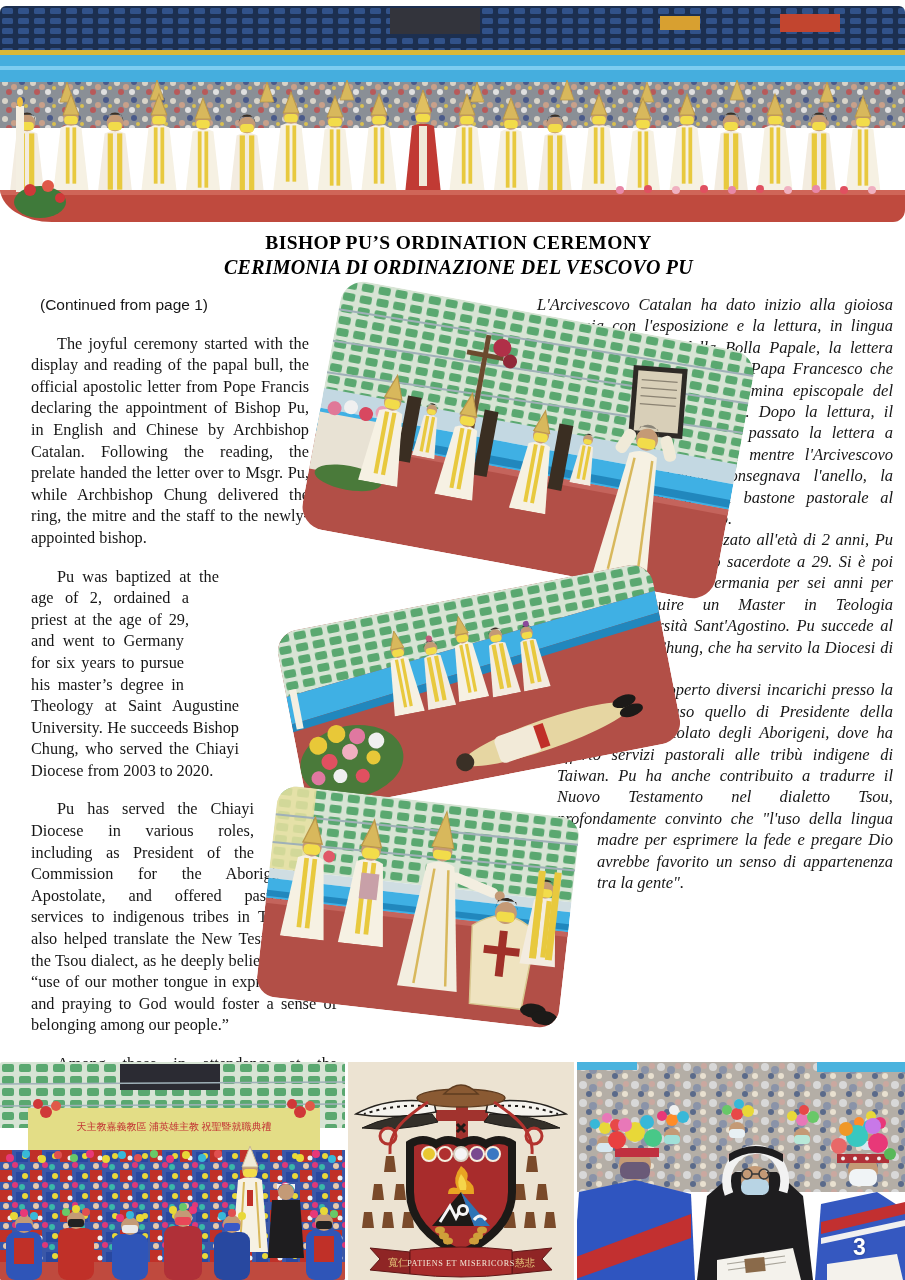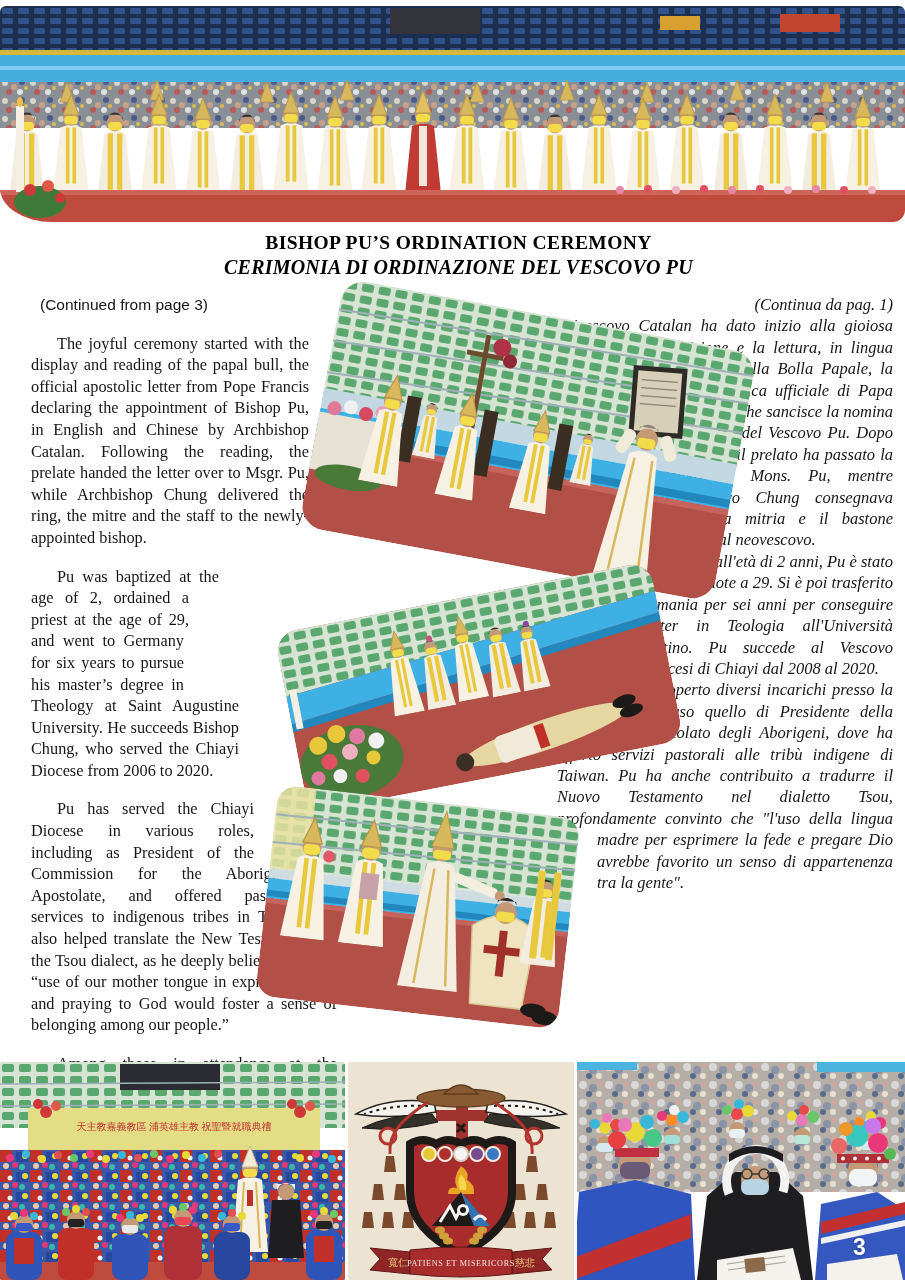--- a/index.html
+++ b/index.html
@@ -187,23 +187,23 @@
   </div>
 
   <div class="col-left">
     <span class="fr" style="width:45px;height:22px;margin-top:257px;"></span>
     <span class="fr" style="width:135px;height:22px;"></span>
     <span class="fr" style="width:165px;height:44px;"></span>
     <span class="fr" style="width:170px;height:44px;"></span>
     <span class="fr" style="width:115px;height:66px;"></span>
     <span class="fr" style="width:100px;height:110px;"></span>
     <span class="fr" style="width:58px;height:44px;"></span>
-    <p class="note">(Continued from page 3)</p>
+    <p class="note">(Continued from page 1)</p>
     <p>The joyful ceremony started with the display and reading of the papal bull, the official apostolic letter from Pope Francis declaring the appointment of Bishop Pu, in English and Chinese by Archbishop Catalan. Following the reading, the prelate handed the letter over to Msgr. Pu, while Archbishop Chung delivered the ring, the mitre and the staff to the newly-appointed bishop.</p>
-    <p>Pu was baptized at the age of 2, ordained a priest at the age of 29, and went to Germany for six years to pursue his master’s degree in Theology at Saint Augustine University. He succeeds Bishop Chung, who served the Chiayi Diocese from 2006 to 2020.</p>
+    <p>Pu was baptized at the age of 2, ordained a priest at the age of 29, and went to Germany for six years to pursue his master’s degree in Theology at Saint Augustine University. He succeeds Bishop Chung, who served the Chiayi Diocese from 2003 to 2020.</p>
     <p>Pu has served the Chiayi Diocese in various roles, including as President of the Commission for the Aboriginal Apostolate, and offered pastoral services to indigenous tribes in Taiwan. He also helped translate the New Testament into the Tsou dialect, as he deeply believed that the “use of our mother tongue in expressing faith and praying to God would foster a sense of belonging among our people.”</p>
     <p>Among those in attendance at the ceremony were Taiwan’s former Vice President Chen Chien-jen, a devout Catholic scientist, and his wife.</p>
   </div>
 
   <div class="col-right">
     <span class="fl" style="width:85px;height:22px;margin-top:45px;"></span>
     <span class="fl" style="width:140px;height:22px;"></span>
     <span class="fl" style="width:195px;height:22px;"></span>
     <span class="fl" style="width:213px;height:66px;"></span>
     <span class="fl" style="width:200px;height:66px;"></span>
@@ -211,21 +211,20 @@
     <span class="fl" style="width:145px;height:44px;"></span>
     <span class="fl" style="width:25px;height:22px;margin-top:22px;"></span>
     <span class="fl" style="width:42px;height:22px;"></span>
     <span class="fl" style="width:52px;height:44px;"></span>
     <span class="fl" style="width:105px;height:22px;margin-top:66px;"></span>
     <span class="fl" style="width:145px;height:66px;"></span>
     <span class="fl" style="width:133px;height:66px;"></span>
     <span class="fl" style="width:122px;height:66px;"></span>
     <span class="fl" style="width:100px;height:22px;"></span>
     <span class="fl" style="width:80px;height:66px;"></span>
-    <p class="note">(Continua da pag. 1)</p>
     <p style="text-indent:0;">L'Arcivescovo Catalan ha dato inizio alla gioiosa cerimonia con l'esposizione e la lettura, in lingua inglese e in cinese, della Bolla Papale, la lettera apostolica ufficiale di Papa Francesco che sancisce la nomina episcopale del Vescovo Pu. Dopo la lettura, il prelato ha passato la lettera a Mons. Pu, mentre l'Arcivescovo Chung consegnava l'anello, la mitria e il bastone pastorale al neovescovo.</p>
     <p>Battezzato all'età di 2 anni, Pu è stato ordinato sacerdote a 29. Si è poi trasferito in Germania per sei anni per conseguire un Master in Teologia all'Università Sant'Agostino. Pu succede al Vescovo Chung, che ha servito la Diocesi di Chiayi dal 2008 al 2020.</p>
     <p>Il neo vescovo ha ricoperto diversi incarichi presso la Diocesi di Chiayi, incluso quello di Presidente della Commissione per l'Apostolato degli Aborigeni, dove ha offerto servizi pastorali alle tribù indigene di Taiwan. Pu ha anche contribuito a tradurre il Nuovo Testamento nel dialetto Tsou, profondamente convinto che "l'uso della lingua madre per esprimere la fede e pregare Dio avrebbe favorito un senso di appartenenza tra la gente".</p>
   </div>
 
   <div class="photo ph-a" title="Priest displays the framed papal bull while mitred bishops sit on the stage">
     <svg width="420" height="252" viewBox="0 0 420 252">
       <rect width="420" height="118" fill="url(#pSeatsGreen)"></rect>
       <g stroke="#9fb0b8" stroke-width="2">
         <line x1="0" y1="32" x2="420" y2="22"></line>

